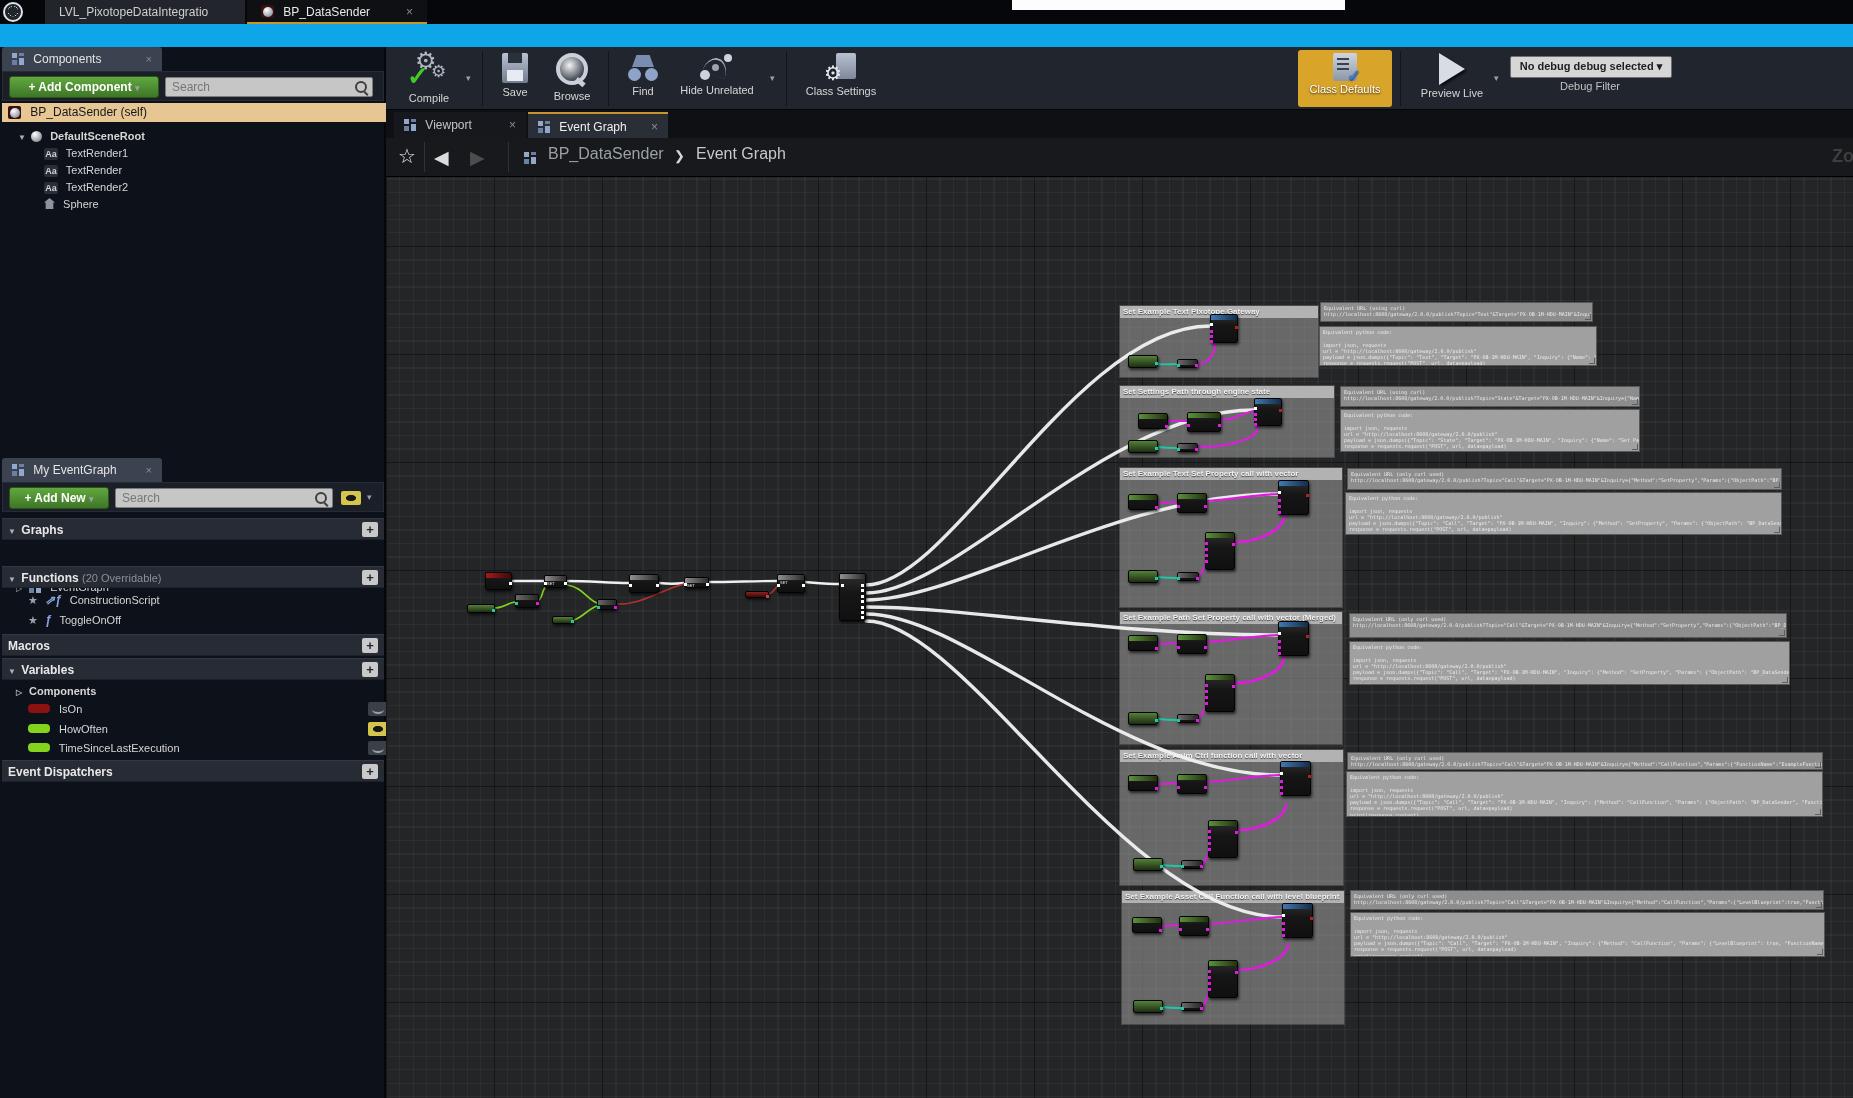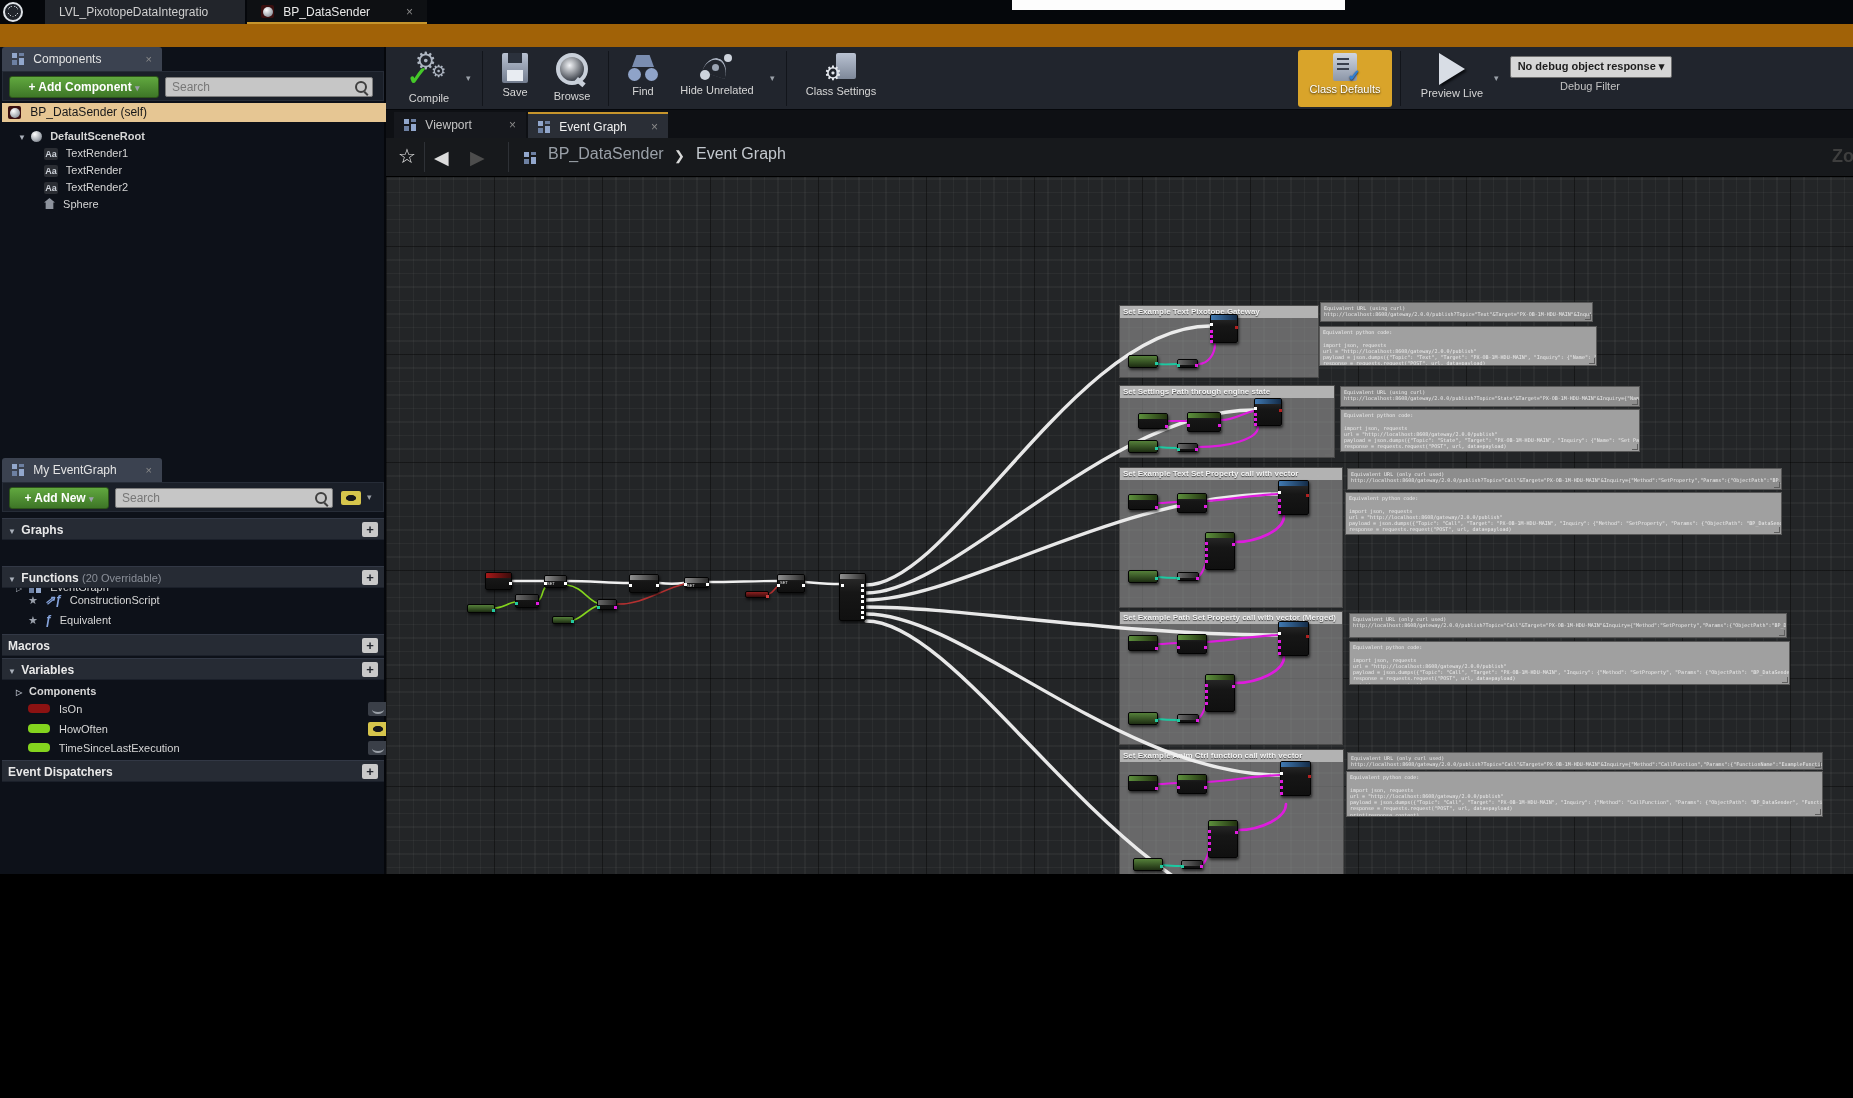--- a/index.html
+++ b/index.html
@@ -1,17 +1,17 @@
 <!DOCTYPE html>
 <html><head>
 <meta charset="utf-8">
 <style>
   html,body{margin:0;padding:0;background:#000;}
-  #root{position:relative;width:1853px;height:874px;overflow:hidden;
-        font-family:"Liberation Sans",sans-serif;background:#a16207;color:#cfcfcf;}
+  #root{position:relative;width:1853px;height:1098px;overflow:hidden;
+        font-family:"Liberation Sans",sans-serif;background:#0ea5e9;color:#cfcfcf;}
   .abs{position:absolute;}
   
   #topbar{left:0;top:0;width:1853px;height:24px;background:#05070b;}
   .uelogo{left:3px;top:2px;width:20px;height:20px;border-radius:50%;border:2px solid #dfe3e8;
           box-sizing:border-box;background:radial-gradient(circle at 50% 45%,#20242b 40%,#dfe3e8 42%,#20242b 46%);}
   .apptab{top:0;height:24px;line-height:24px;font-size:12px;color:#c7c7c7;padding:0 14px;box-sizing:border-box;}
   #apptab1{left:45px;width:200px;background:#22252b;color:#cfcfcf;}
   #apptab2{left:247px;width:180px;background:#0e1013;border-bottom:2px solid #c7952c;color:#e9e9e9;}
   .balls{display:inline-block;width:13px;height:13px;background:#3a0f0f;border-radius:2px;margin-right:6px;
          vertical-align:-2px;position:relative;}
@@ -242,21 +242,21 @@
       <span class="plus">+</span>
     </div>
     <div class="abs bprow" style="left:14px;top:544px;width:368px;">
       <span class="star">★</span>
       <span class="fico">⇗ƒ</span>
       <span>ConstructionScript</span>
     </div>
     <div class="abs bprow" style="left:14px;top:564px;width:368px;">
       <span class="star">★</span>
       <span class="fico">ƒ</span>
-      <span>Equivalent</span>
+      <span>ToggleOnOff</span>
     </div>
     <div class="abs sect" style="left:2px;top:587px;width:382px;height:22px;">
       <span>Macros</span>
       <span class="plus">+</span>
     </div>
     <div class="abs sect" style="left:2px;top:611px;width:382px;height:22px;">
       <span class="exp">▼</span>
       <span>Variables</span>
       <span class="plus">+</span>
     </div>
@@ -333,21 +333,21 @@
       <span class="ticon checklist"></span>
       <span>Class Defaults</span>
     </div>
     <div class="tsep" style="left:1014px;"></div>
     <div class="tbtn" style="left:1026px;top:2px;width:80px;">
       <span class="ticon playtri"></span>
       <span>Preview Live</span>
     </div>
     <span class="abs caret" style="left:1108px;top:26px;">▾</span>
     <div class="debugdd">
-      <span>No debug object response ▾</span>
+      <span>No debug debug selected ▾</span>
     </div>
     <div class="debuglabel">Debug Filter</div>
   </div>
 
   <div class="abs" id="doctabs">
     <div class="doctab" id="tabviewport">
       <span class="gridicon"><i></i><i></i><i></i><i></i></span>
       <span>Viewport</span>
       <span class="tabx">×</span>
     </div>

